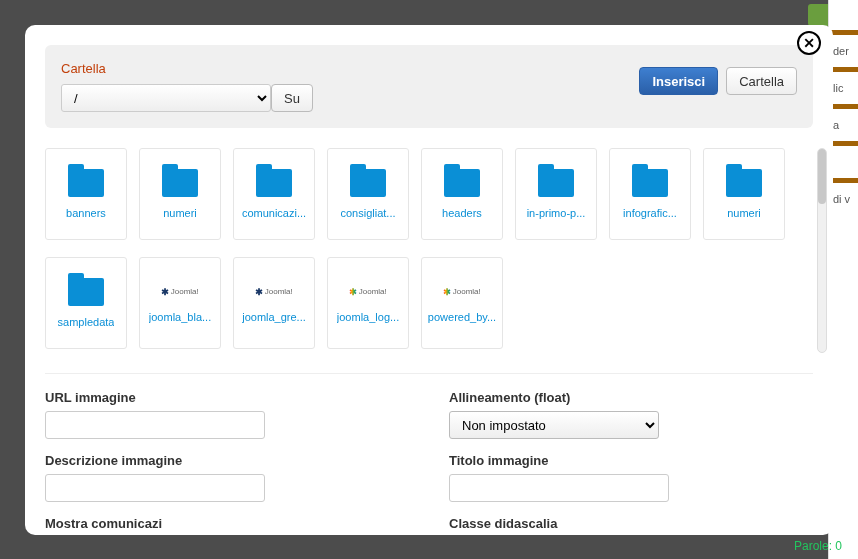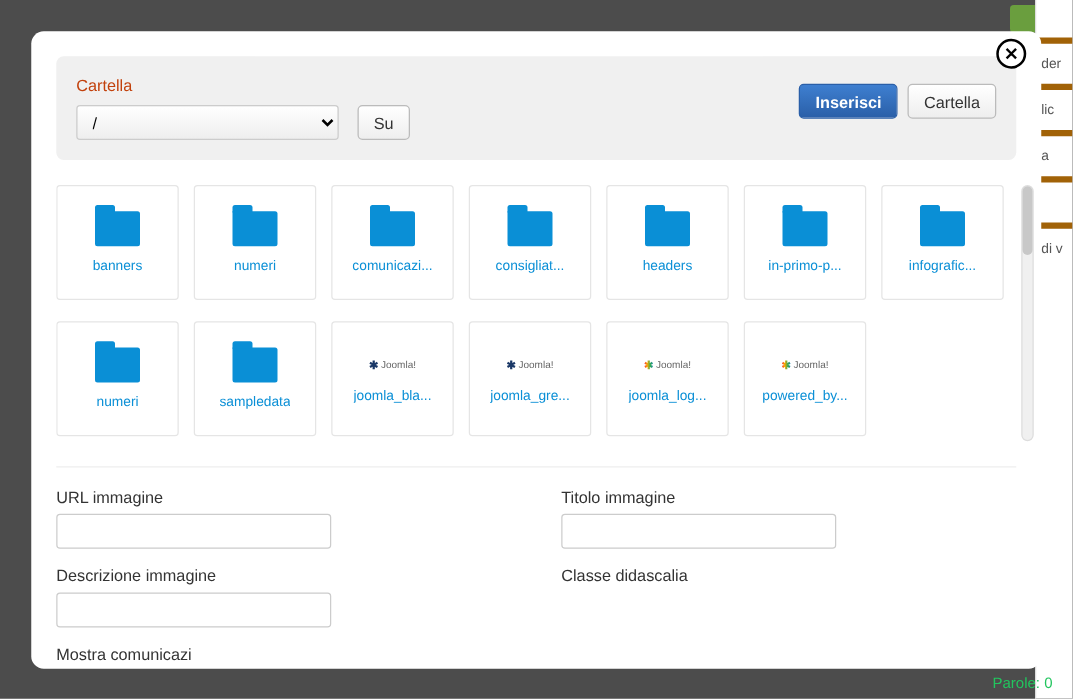--- a/index.html
+++ b/index.html
@@ -1,40 +1,40 @@
 <!DOCTYPE html>
 <html><head>
 <meta charset="utf-8">
 <style>
 * { box-sizing: border-box; margin: 0; padding: 0; }
 body { font-family: Arial, sans-serif; font-size: 13px; background: #4c4c4c; width: 858px; height: 559px; overflow: hidden; position: relative; }
 .modal { position: absolute; left: 25px; top: 25px; width: 808px; height: 510px; background: #fff; border-radius: 10px; overflow: hidden; }
 .close-btn { position: absolute; right: 12px; top: 6px; width: 24px; height: 24px; border-radius: 50%; background: #fff; border: 2px solid #000; display: flex; align-items: center; justify-content: center; cursor: pointer; z-index: 10; font-weight: bold; font-size: 14px; }
 .toolbar { background: #f0f0f0; border-radius: 6px; margin: 20px; padding: 16px; position: relative; }
 .toolbar-label { color: #c2410c; font-size: 13px; margin-bottom: 8px; display: block; }
-.toolbar-row { display: flex; align-items: center; gap: 15px; }
+.toolbar-row { display: flex; align-items: center; gap: 0; }
 .path-select { width: 210px; height: 28px; border: 1px solid #ccc; border-radius: 3px; background: linear-gradient(#fff,#eee); padding: 0 8px; font-size: 13px; }
 .btn { height: 28px; padding: 0 12px; border: 1px solid #bbb; border-radius: 4px; background: linear-gradient(#fff,#eee); cursor: pointer; font-size: 13px; color: #333; }
 .btn-primary { background: linear-gradient(#3e7fd0,#2a5fa8); color: #fff; border-color: #2a5fa8; font-weight: bold; }
 .top-actions { position: absolute; right: 16px; top: 22px; display: flex; gap: 8px; }
 .browser { margin: 0 20px 20px 20px; position: relative; }
 .grid { background: #fff; border: none; padding: 0; display: flex; flex-wrap: wrap; gap: 12px; height: 205px; overflow-y: auto; }
 .scrollbar { position: absolute; right: -14px; top: 0; width: 10px; height: 205px; background: #f0f0f0; border: 1px solid #ddd; border-radius: 5px; }
 .scroll-thumb { position: absolute; left: 0; top: 0; width: 100%; height: 55px; background: #c8c8c8; border-radius: 5px; }
-.tile { width: 98px; height: 92px; border: 1px solid #e5e5e5; border-radius: 3px; display: flex; flex-direction: column; align-items: center; justify-content: center; cursor: pointer; gap: 10px; }
+.tile { width: 82px; height: 92px; border: 1px solid #e5e5e5; border-radius: 3px; display: flex; flex-direction: column; align-items: center; justify-content: center; cursor: pointer; gap: 10px; }
 .folder-icon { width: 36px; height: 28px; background: #0a8fd6; position: relative; border-radius: 0 2px 2px 2px; }
 .folder-icon::before { content: ""; position: absolute; left: 0; top: -5px; width: 16px; height: 6px; background: #0a8fd6; border-radius: 2px 2px 0 0; }
 .joomla-thumb { width: 70px; height: 18px; display: flex; align-items: center; justify-content: center; font-size: 8px; color: #666; }
 .joomla-thumb .jmark { color: #1a3867; font-weight: bold; font-size: 9px; margin-right: 2px; }
 .joomla-thumb.color .jmark { background: linear-gradient(90deg,#e13,#fa0,#3a5,#17b); -webkit-background-clip: text; color: transparent; }
 .tile-label { font-size: 11px; color: #0a8fd6; text-align: center; max-width: 86px; overflow: hidden; text-overflow: ellipsis; white-space: nowrap; }
 .form { display: flex; gap: 40px; margin: 0 20px; padding-top: 16px; border-top: 1px solid #eee; }
 .form-col { flex: 1; }
 .form-group { margin-bottom: 14px; }
-.form-label { display: block; font-size: 13px; color: #333; margin-bottom: 6px; }
+.form-label { display: block; font-size: 13px; color: #333; margin-bottom: 6px; font-weight: bold; }
 .form-input { width: 220px; height: 28px; border: 1px solid #ccc; border-radius: 3px; padding: 0 6px; font-size: 13px; }
 .form-select { width: 210px; height: 28px; border: 1px solid #bbb; border-radius: 3px; background: linear-gradient(#fff,#eee); padding: 0 8px; font-size: 13px; }
 .bg-sidebar { position: absolute; right: 0; top: 0; width: 30px; height: 559px; background: #fff; border-left: 1px solid #ddd; }
 .bg-green-btn { position: absolute; right: 30px; top: 4px; width: 20px; height: 22px; background: #6a9e3e; border-radius: 3px 0 0 3px; }
 .bg-sidebar-rows { position: absolute; left: 0; top: 30px; width: 100%; }
 .bg-sidebar-row { height: 37px; border-top: 5px solid #a16207; font-size: 11px; color: #555; padding: 10px 4px 0 4px; overflow: hidden; white-space: nowrap; }
 .footer-text { position: absolute; right: 16px; bottom: 6px; font-size: 12px; color: #22c55e; }
 </style>
 </head>
 <body>
@@ -151,20 +151,26 @@
       <div class="form-group">
         <label class="form-label">Descrizione immagine</label>
         <input class="form-input" style="">
       </div>
       <div class="form-group">
         <label class="form-label">Mostra comunicazi</label>
       </div>
     </div>
     <div class="form-col">
       <div class="form-group">
+        <label class="form-label">Allineamento (float)</label>
+        <select class="form-select">
+          <option>Non impostato</option>
+        </select>
+      </div>
+      <div class="form-group">
         <label class="form-label">Titolo immagine</label>
         <input class="form-input" style="">
       </div>
       <div class="form-group">
         <label class="form-label">Classe didascalia</label>
       </div>
     </div>
   </div>
 </div>
 

